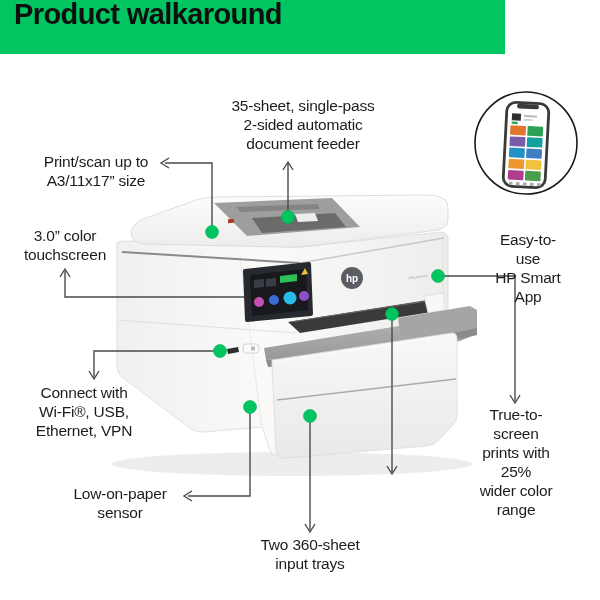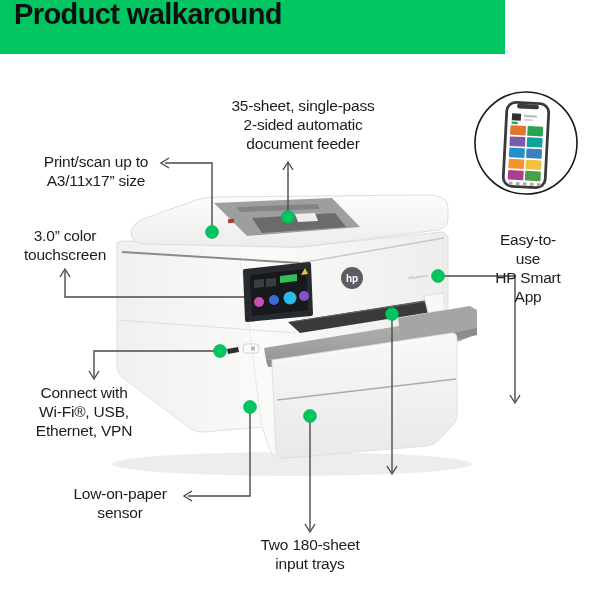--- a/index.html
+++ b/index.html
@@ -193,18 +193,21 @@
 document feeder</div>
   <div class="callout" style="left:96px;top:152px;text-align:center;">Print/scan up to
 A3/11x17” size</div>
   <div class="callout" style="left:65px;top:226px;">3.0” color
 touchscreen</div>
   <div class="callout" style="left:120px;top:484px;">Low-on-paper
 sensor</div>
   <div class="callout" style="left:84px;top:383px;">Connect with
 Wi-Fi®, USB,
 Ethernet, VPN</div>
-  <div class="callout" style="left:310px;top:535px;">Two 180-sheet
+  <div class="callout" style="left:310px;top:535px;">Two 360-sheet
 input trays</div>
+  <div class="callout" style="left:516px;top:405px;">True-to-screen
+prints with 25%
+wider color range</div>
   <div class="callout" style="left:528px;top:205px;margin-top:25px;">Easy-to-use
 HP Smart App</div>
 
 </div>
 
 </body></html>

